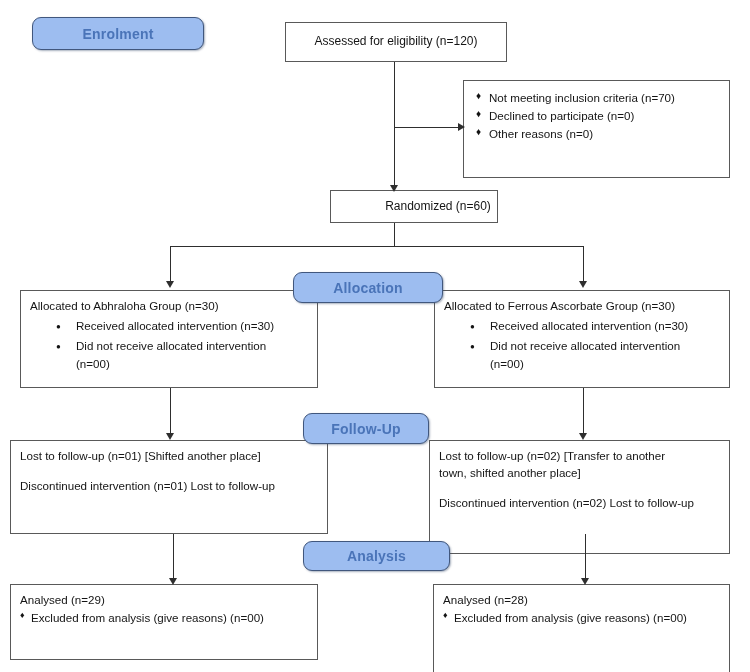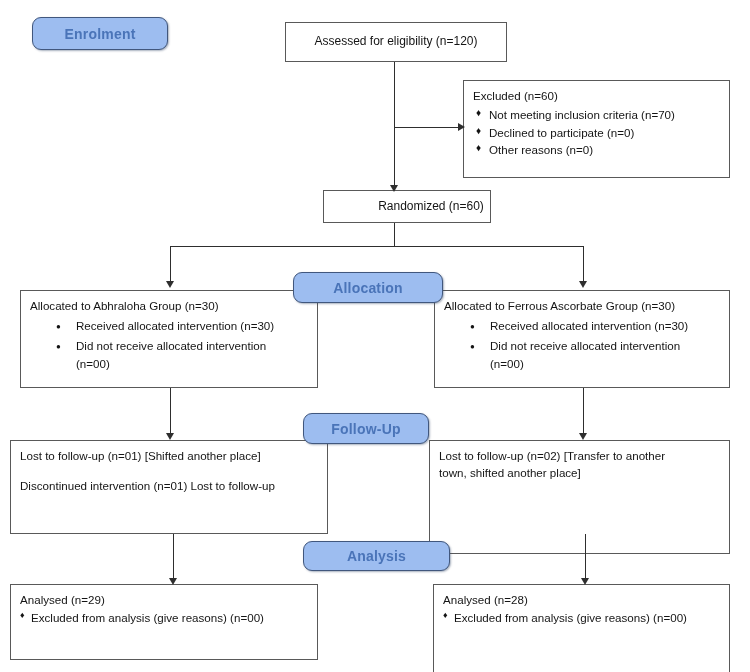--- a/index.html
+++ b/index.html
@@ -82,21 +82,21 @@
     border-top:4.5px solid transparent;
     border-bottom:4.5px solid transparent;
     border-left:7px solid #2e2e2e;
   }
 </style>
 </head>
 <body>
 
 <div id="stage">
 
-  <div class="pill" style="left:32px;top:17px;width:136px;height:33px;">
+  <div class="pill" style="left:32px;top:17px;width:172px;height:33px;">
     <span>Enrolment</span>
   </div>
 
   <div class="pill" style="left:293px;top:272px;width:150px;height:31px;">
     <span>Allocation</span>
   </div>
 
   <div class="pill" style="left:303px;top:413px;width:126px;height:31px;">
     <span>Follow-Up</span>
   </div>
@@ -109,29 +109,28 @@
     <span>Assessed for eligibility (n=120)</span>
   </div>
 
   <div class="ln v" style="left:394px;top:62px;height:128px;"></div>
 
   <div class="ln h" style="left:394px;top:127px;width:66px;"></div>
   <div class="arrow-r" style="left:458px;top:123px;"></div>
   <div class="arrow-d" style="left:390px;top:185px;"></div>
 
   <div class="box pad" style="left:463px;top:80px;width:267px;height:98px;">
-    <span class="ttl">Excluded (n=60)</span>
     <ul class="blist">
       <li>Not meeting inclusion criteria (n=70)</li>
       <li>Declined to participate (n=0)</li>
       <li>Other reasons (n=0)</li>
     </ul>
   </div>
 
-  <div class="box center-box" style="left:323px;top:190px;width:168px;height:33px;padding-left:48px;">
+  <div class="box center-box" style="left:330px;top:190px;width:168px;height:33px;padding-left:48px;">
     <span>Randomized (n=60)</span>
   </div>
 
   <div class="ln v" style="left:394px;top:223px;height:24px;"></div>
   <div class="ln h" style="left:170px;top:246px;width:414px;"></div>
   <div class="ln v" style="left:170px;top:246px;height:36px;"></div>
   <div class="ln v" style="left:583px;top:246px;height:36px;"></div>
   <div class="arrow-d" style="left:166px;top:281px;"></div>
   <div class="arrow-d" style="left:579px;top:281px;"></div>
 
@@ -159,20 +158,21 @@
   <div class="arrow-d" style="left:579px;top:433px;"></div>
 
   <div class="box pad" style="left:10px;top:440px;width:318px;height:94px;">
     <div class="para">Lost to follow-up (n=01) [Shifted another place]</div>
     <div class="para gap">Discontinued intervention (n=01) Lost to follow-up</div>
   </div>
 
   <div class="box pad" style="left:429px;top:440px;width:301px;height:114px;">
     <div class="para">Lost to follow-up (n=02) [Transfer to another</div>
     <div class="para">town, shifted another place]</div>
+    <div class="para gap">Discontinued intervention (n=02) Lost to follow-up</div>
   </div>
 
   <div class="ln v" style="left:173px;top:534px;height:46px;"></div>
   <div class="arrow-d" style="left:169px;top:578px;"></div>
   <div class="ln v" style="left:585px;top:534px;height:46px;"></div>
   <div class="arrow-d" style="left:581px;top:578px;"></div>
 
   <div class="box pad" style="left:10px;top:584px;width:308px;height:76px;">
     <span class="ttl">Analysed (n=29)</span>
     <ul class="tight">

